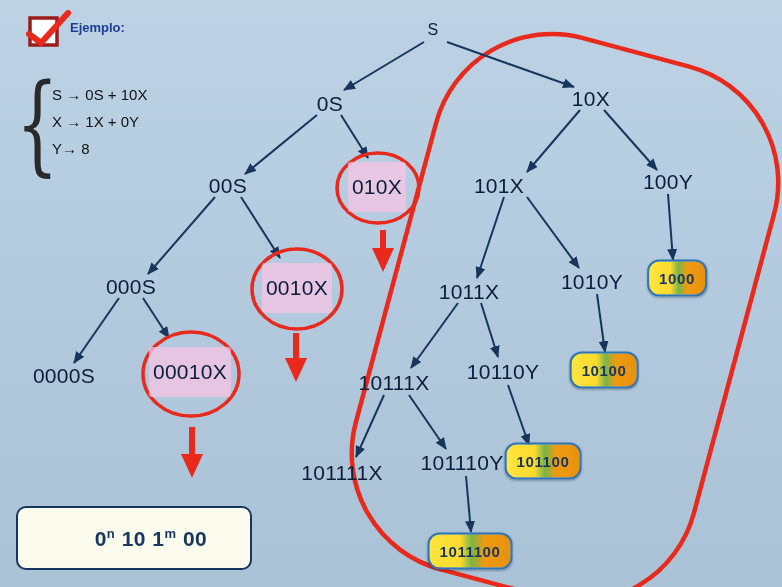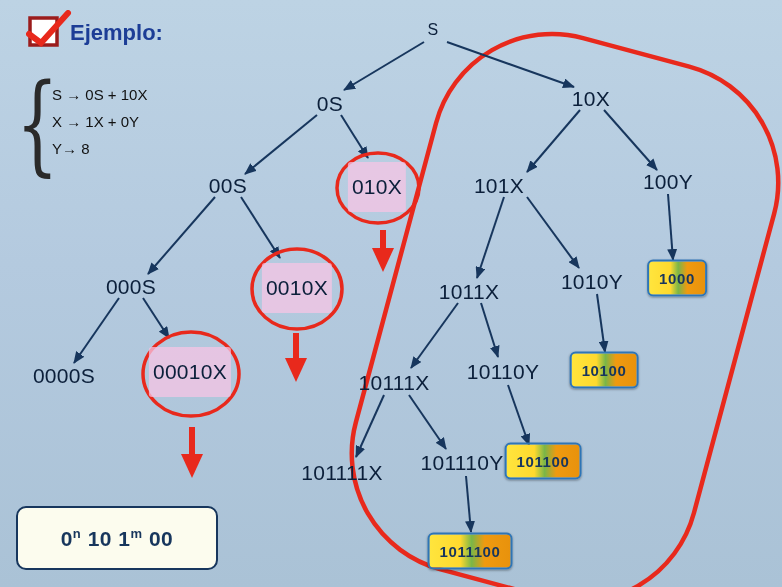--- a/index.html
+++ b/index.html
@@ -12,44 +12,44 @@
   svg.layer{pointer-events:none;}
   .node{
     position:absolute;transform:translate(-50%,-50%);
     font-size:21px;font-weight:500;color:#0b1f3a;white-space:nowrap;
     letter-spacing:.3px;
   }
   .node.root{font-size:16px;}
   .node.hl-pink{background:rgba(247,196,228,.75);padding:13px 4px;border-radius:3px;}
   .result-box{
     position:absolute;transform:translate(-50%,-50%);
-    border:2px solid #2e75b6;border-radius:6px;
+    border:2px solid #2e75b6;border-radius:12px;
     background:linear-gradient(90deg,#ffe53d 0%,#ffd92e 38%,#7ab648 52%,#ef9a10 68%,#e8920c 100%);
     padding:8px 10px;font-size:15px;font-weight:700;color:#17365d;
     letter-spacing:.6px;white-space:nowrap;box-shadow:0 1px 2px rgba(0,0,0,.25);
   }
   .example-head{position:absolute;left:26px;top:10px;display:flex;align-items:flex-start;}
   .checkbox-wrap{position:relative;width:40px;height:40px;}
   .example-label{
-    position:absolute;left:70px;top:20px;font-size:22px;font-weight:700;color:#1c3d96;
+    position:absolute;left:70px;top:20px;font-size:13px;font-weight:700;color:#1c3d96;
   }
   .brace{
     position:absolute;left:16px;top:74px;font-size:108px;line-height:100px;
     font-family:"DejaVu Serif", serif;color:#2a2a2a;transform:scaleX(.62);
     transform-origin:left center;font-weight:400;
   }
   .rule{
     position:absolute;left:52px;font-size:15px;color:#111;white-space:nowrap;text-align:center;
   }
   .r1{top:86px}.r2{top:113px}.r3{top:140px}
   .formula-box{
     position:absolute;left:16px;top:506px;width:198px;height:60px;
     border:2px solid #17365d;border-radius:10px;background:#fcfcee;
     display:flex;align-items:center;justify-content:center;
-    font-size:21px;font-weight:700;color:#17365d;letter-spacing:.5px;
+    font-size:21px;font-weight:700;color:#17365d;letter-spacing:.5px;padding-left:34px;
   }
   .formula-right{
     position:absolute;left:657px;top:527px;transform:translate(-50%,-50%);
     font-size:21px;font-weight:700;color:#17365d;white-space:nowrap;letter-spacing:.5px;
   }
   sup{font-size:.62em;vertical-align:super;}
 </style>
 </head>
 <body>
 

